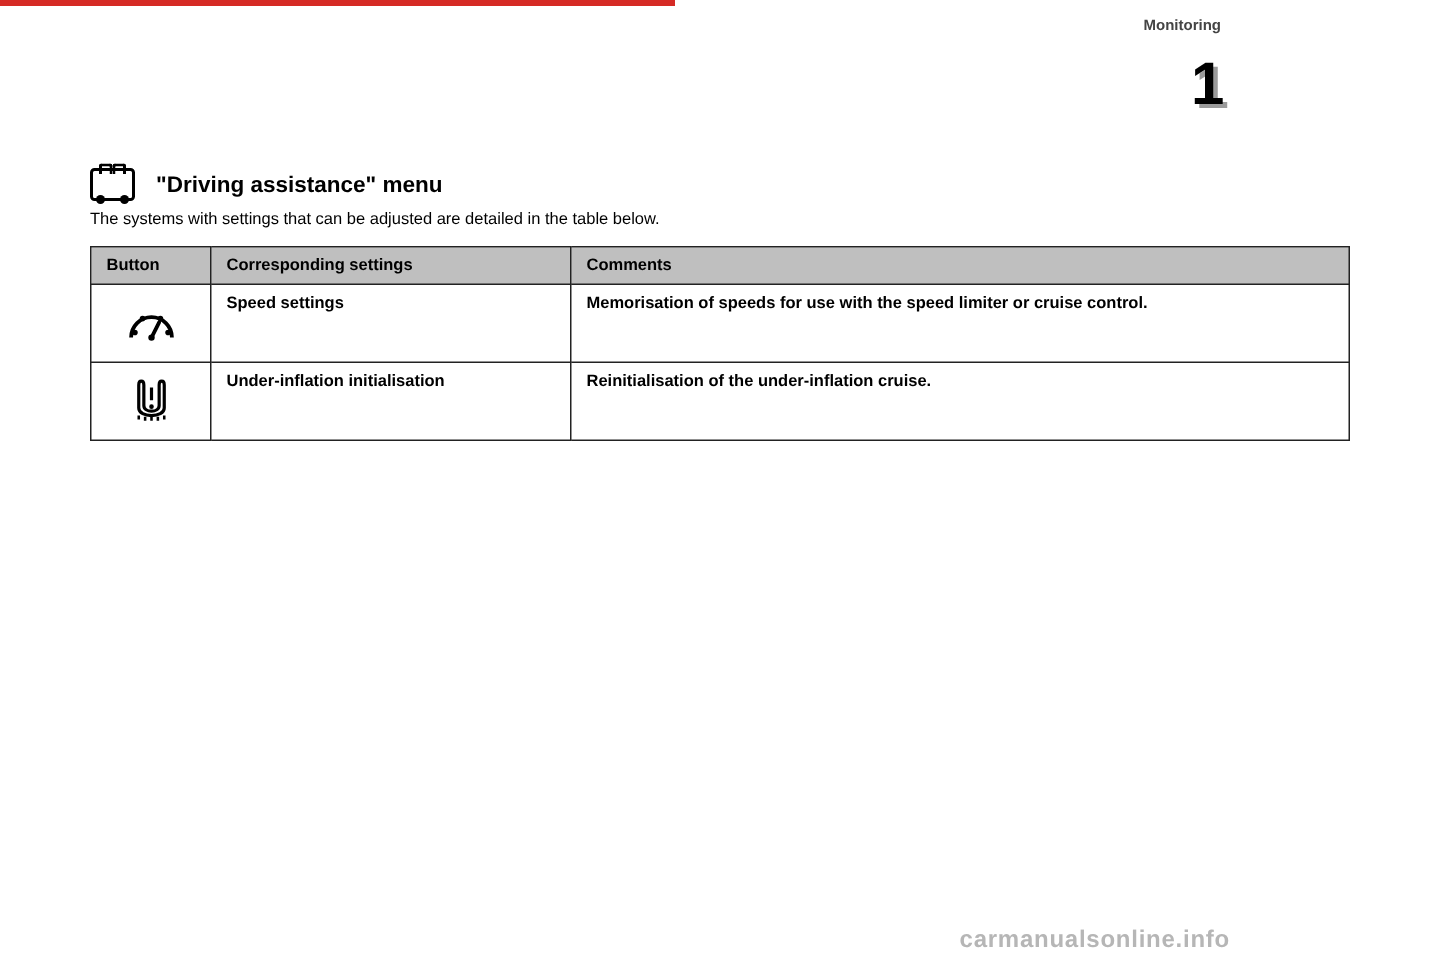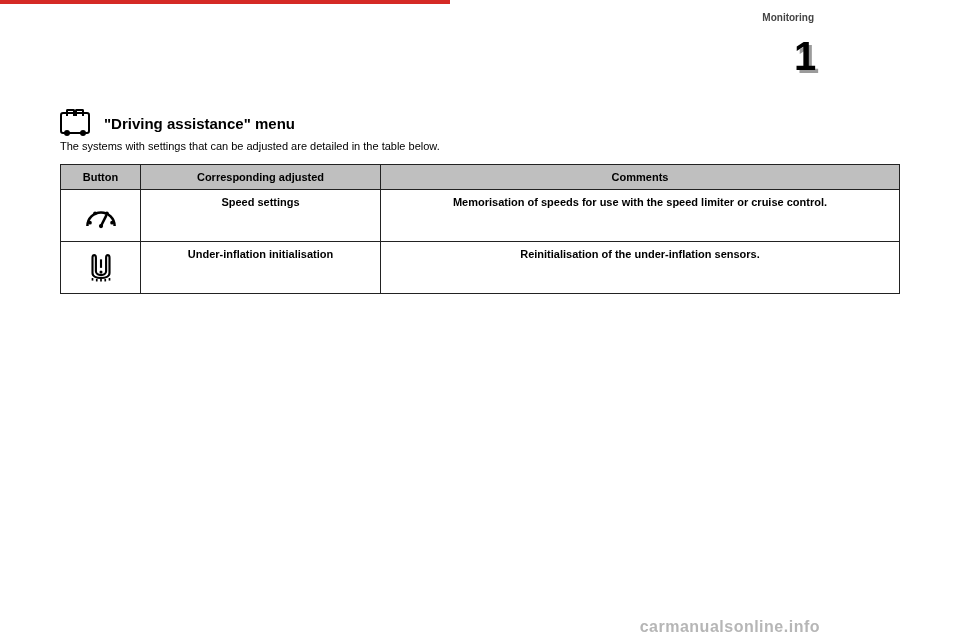--- a/index.html
+++ b/index.html
@@ -22,21 +22,21 @@
   .heading-icon::before { content: ""; position: absolute; top: -5px; left: 4px; width: 5px; height: 5px; border: 2px solid #000; border-bottom: none; border-radius: 2px 2px 0 0; }
   .heading-icon::after { content: ""; position: absolute; top: -5px; right: 4px; width: 5px; height: 5px; border: 2px solid #000; border-bottom: none; border-radius: 2px 2px 0 0; }
   .heading-icon .wheel-l, .heading-icon .wheel-r { position: absolute; bottom: -4px; width: 6px; height: 6px; background: #000; border-radius: 50%; }
   .heading-icon .wheel-l { left: 2px; }
   .heading-icon .wheel-r { right: 2px; }
   .heading-text { font-size: 15px; font-weight: bold; }
   .intro { font-size: 11px; margin-bottom: 12px; }
 
   
   table { border-collapse: collapse; width: 100%; font-size: 11px; }
-  th, td { border: 1px solid #222; padding: 6px 10px; text-align: center; vertical-align: top; }
+  th, td { border: 1px solid #222; padding: 6px 10px; text-align: left; vertical-align: top; }
   thead th { background: #bfbfbf; font-weight: bold; }
   .col-button { width: 80px; }
   .col-func { width: 240px; }
   td.icon-cell { text-align: center; vertical-align: middle; height: 52px; }
   td.func-cell, td.comment-cell { font-weight: bold; height: 52px; margin-left: 35px; }
 
   
   .row-icon { width: 34px; height: 30px; display: inline-block; }
 
   
@@ -69,21 +69,21 @@
 
     <table>
       <colgroup>
         <col class="col-button">
           <col class="col-func">
           <col>
       </colgroup>
       <thead>
         <tr>
           <th>Button</th>
-          <th>Corresponding adjusted</th>
+          <th>Corresponding settings</th>
           <th>Comments</th>
         </tr>
       </thead>
       <tbody>
         <tr>
           <td class="icon-cell">
             <svg class="row-icon" viewBox="0 0 40 34">
               <path d="M4 30 A16 16 0 0 1 36 30" fill="none" stroke="#000" stroke-width="3"></path>
               <circle cx="7" cy="26" r="2.2" fill="#000"></circle>
               <circle cx="13" cy="15" r="2.2" fill="#000"></circle>
@@ -103,21 +103,21 @@
               <line x1="20" y1="8" x2="20" y2="18" stroke="#000" stroke-width="2.5"></line>
               <circle cx="20" cy="23" r="1.8" fill="#000"></circle>
               <line x1="10" y1="30" x2="10" y2="33" stroke="#000" stroke-width="2"></line>
               <line x1="15" y1="31" x2="15" y2="34" stroke="#000" stroke-width="2"></line>
               <line x1="20" y1="31" x2="20" y2="34" stroke="#000" stroke-width="2"></line>
               <line x1="25" y1="31" x2="25" y2="34" stroke="#000" stroke-width="2"></line>
               <line x1="30" y1="30" x2="30" y2="33" stroke="#000" stroke-width="2"></line>
             </svg>
           </td>
           <td class="func-cell">Under-inflation initialisation</td>
-          <td class="comment-cell">Reinitialisation of the under-inflation sensors.</td>
+          <td class="comment-cell">Reinitialisation of the under-inflation cruise.</td>
         </tr>
       </tbody>
     </table>
 
   </div>
 
   <div class="watermark">carmanualsonline.info</div>
 
 </div>
 

